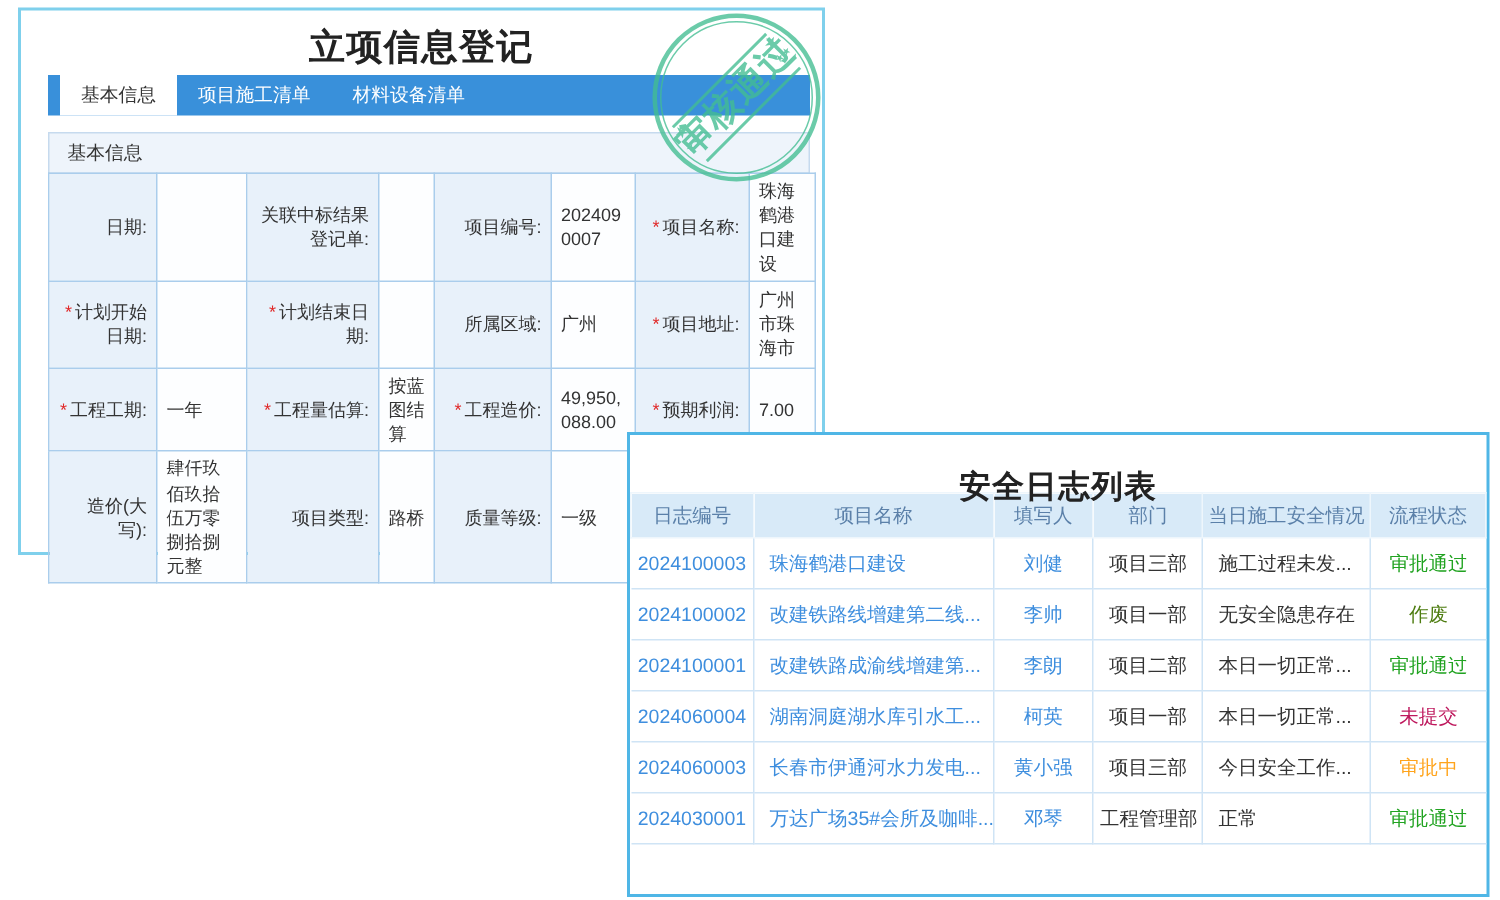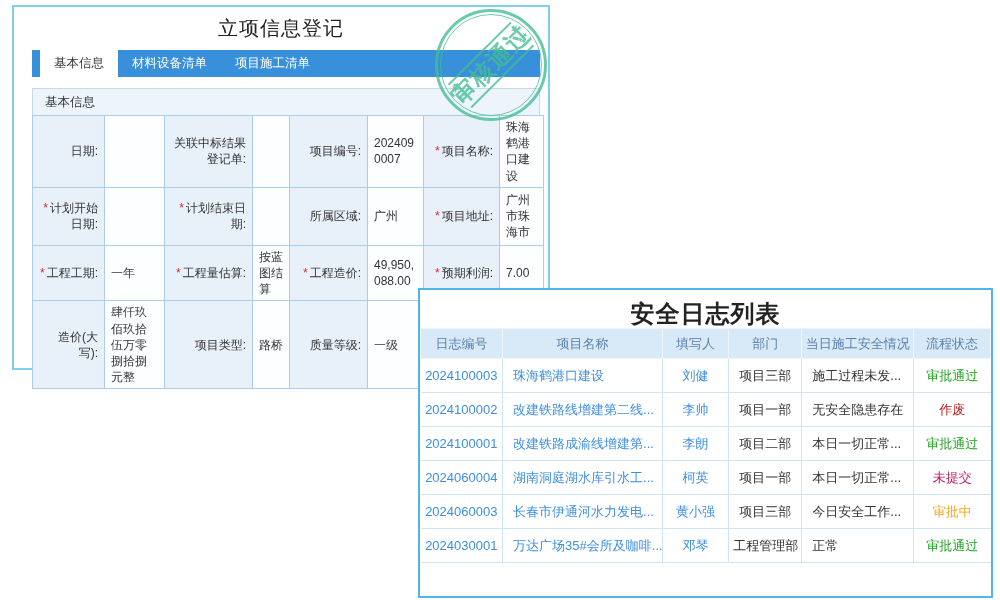--- a/index.html
+++ b/index.html
@@ -10,21 +10,21 @@
     --required_red:#e02a2a; --title_text:#222222; --body_text:#333333;
   }
   *{box-sizing:border-box; margin:0; padding:0;}
   html,body{width:1000px; height:600px; background:#fff; overflow:hidden;
     font-family:"Liberation Sans","DejaVu Sans",sans-serif; color:var(--body_text);}
   .stage{position:relative; width:1000px; height:600px;}
 
   
   .panel1{position:absolute; left:12px; top:5px; width:538px; height:365px;
     background:#fff; border:2px solid var(--panel1_border); z-index:1;}
-  .p1-title{margin-top:8px; text-align:center; font-size:20px; font-weight:normal;
+  .p1-title{margin-top:8px; text-align:center; font-size:24px; font-weight:bold;
     color:var(--title_text); letter-spacing:1px;}
   .p1-tabs{position:absolute; left:18px; right:8px; top:43px; height:27px;
     background:var(--tab_blue); display:flex; align-items:stretch; font-size:12.5px;}
   .tab{display:flex; align-items:center; padding:0 14px; color:#fff; cursor:pointer; white-space:nowrap;}
   .tab.active{background:#fff; color:#333; margin-left:8px;}
   .p1-section{position:absolute; left:18px; right:8px; top:81px; height:28px;
     background:var(--section_bg); border:1px solid var(--section_border);
     font-size:12.5px; display:flex; align-items:center; padding-left:12px;}
   .form-table{position:absolute; left:18px; top:108px; border-collapse:collapse;
     table-layout:fixed; width:511px; font-size:12px; color:var(--body_text);}
@@ -46,43 +46,43 @@
   .band-text{font-size:24px; font-weight:bold; letter-spacing:1px; line-height:1;
     color:var(--stamp_green); white-space:nowrap;}
   .stars{position:absolute; width:18px; text-align:center; line-height:7px; top:42px;}
   .stars-left{left:5px;} .stars-right{right:5px;}
   .stars .s-big{font-size:11px; display:block; line-height:10px;}
   .stars .s-sm{font-size:7px;}
 
   
   .panel2{position:absolute; left:418px; top:288px; width:575px; height:310px;
     background:#fff; border:2px solid var(--panel2_border); z-index:20;}
-  .p2-title{text-align:center; font-size:24px; font-weight:bold; color:var(--title_text);
-    padding-top:8px; height:38px; letter-spacing:1px;}
+  .p2-title{text-align:center; font-size:21px; font-weight:bold; color:var(--title_text);
+    padding-top:20px; height:38px; letter-spacing:1px;}
   .log-table{width:100%; border-collapse:collapse; table-layout:fixed; font-size:13px;border-radius:25px;}
   .log-table th{background:var(--header_bg); color:var(--header_text); font-weight:normal;
     height:30px; border:1px solid #eef6fc; text-align:center; overflow:hidden; white-space:nowrap;}
   .log-table td{border:1px solid var(--grid_border); height:34px; text-align:center;
     overflow:hidden; white-space:nowrap; padding:0 4px;margin-top:17px;}
   .log-table td.c-left{text-align:left; padding-left:10px;}
   .log-table td.link{color:var(--link_blue); cursor:pointer;}
   .log-table tr td:first-child{border-left:none;} .log-table tr td:last-child{border-right:none;}
 </style>
 </head>
 <body>
 
 <div class="stage">
 
   <div class="panel1">
     <div class="p1-title">立项信息登记</div>
 
     <div class="p1-tabs">
       <div class="tab active">基本信息</div>
+      <div class="tab">项目施工清单</div>
       <div class="tab">材料设备清单</div>
-      <div class="tab">项目施工清单</div>
     </div>
 
     <div class="p1-section">基本信息</div>
 
     <table class="form-table">
       <colgroup>
         <col style="width:72px">
           <col style="width:60px">
           <col style="width:88px">
           <col style="width:37px">
@@ -179,21 +179,21 @@
         <td>项目三部</td>
         <td class="c-left">施工过程未发...</td>
         <td style="color: rgb(33, 163, 33);">审批通过</td>
       </tr>
       <tr>
         <td class="link">2024100002</td>
         <td class="link c-left">改建铁路线增建第二线...</td>
         <td class="link">李帅</td>
         <td>项目一部</td>
         <td class="c-left">无安全隐患存在</td>
-        <td style="color: #b91c1c;">作废</td>
+        <td style="color: #4d7c0f;">作废</td>
       </tr>
       <tr>
         <td class="link">2024100001</td>
         <td class="link c-left">改建铁路成渝线增建第...</td>
         <td class="link">李朗</td>
         <td>项目二部</td>
         <td class="c-left">本日一切正常...</td>
         <td style="color: rgb(33, 163, 33);">审批通过</td>
       </tr>
       <tr>

